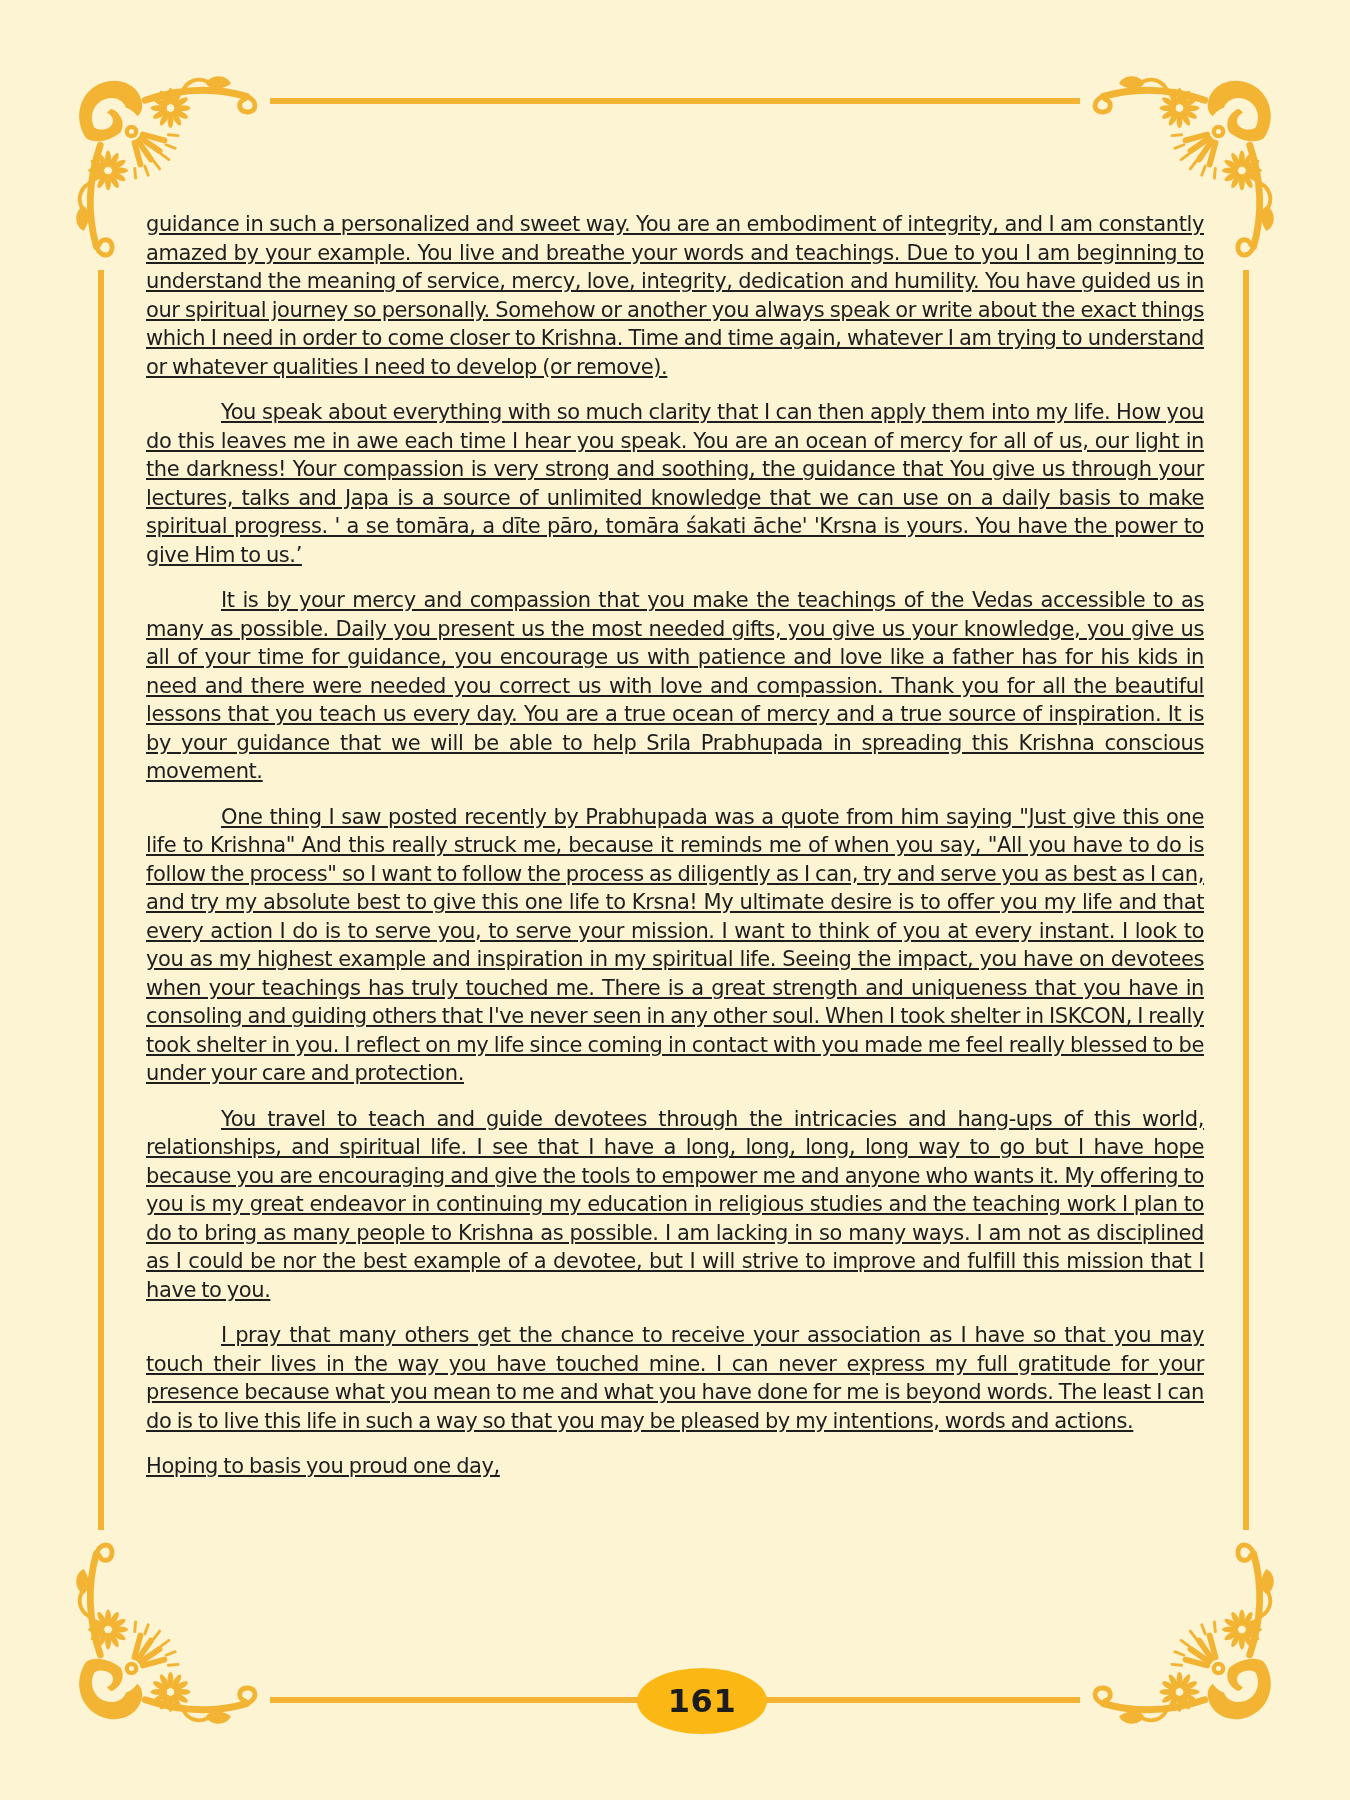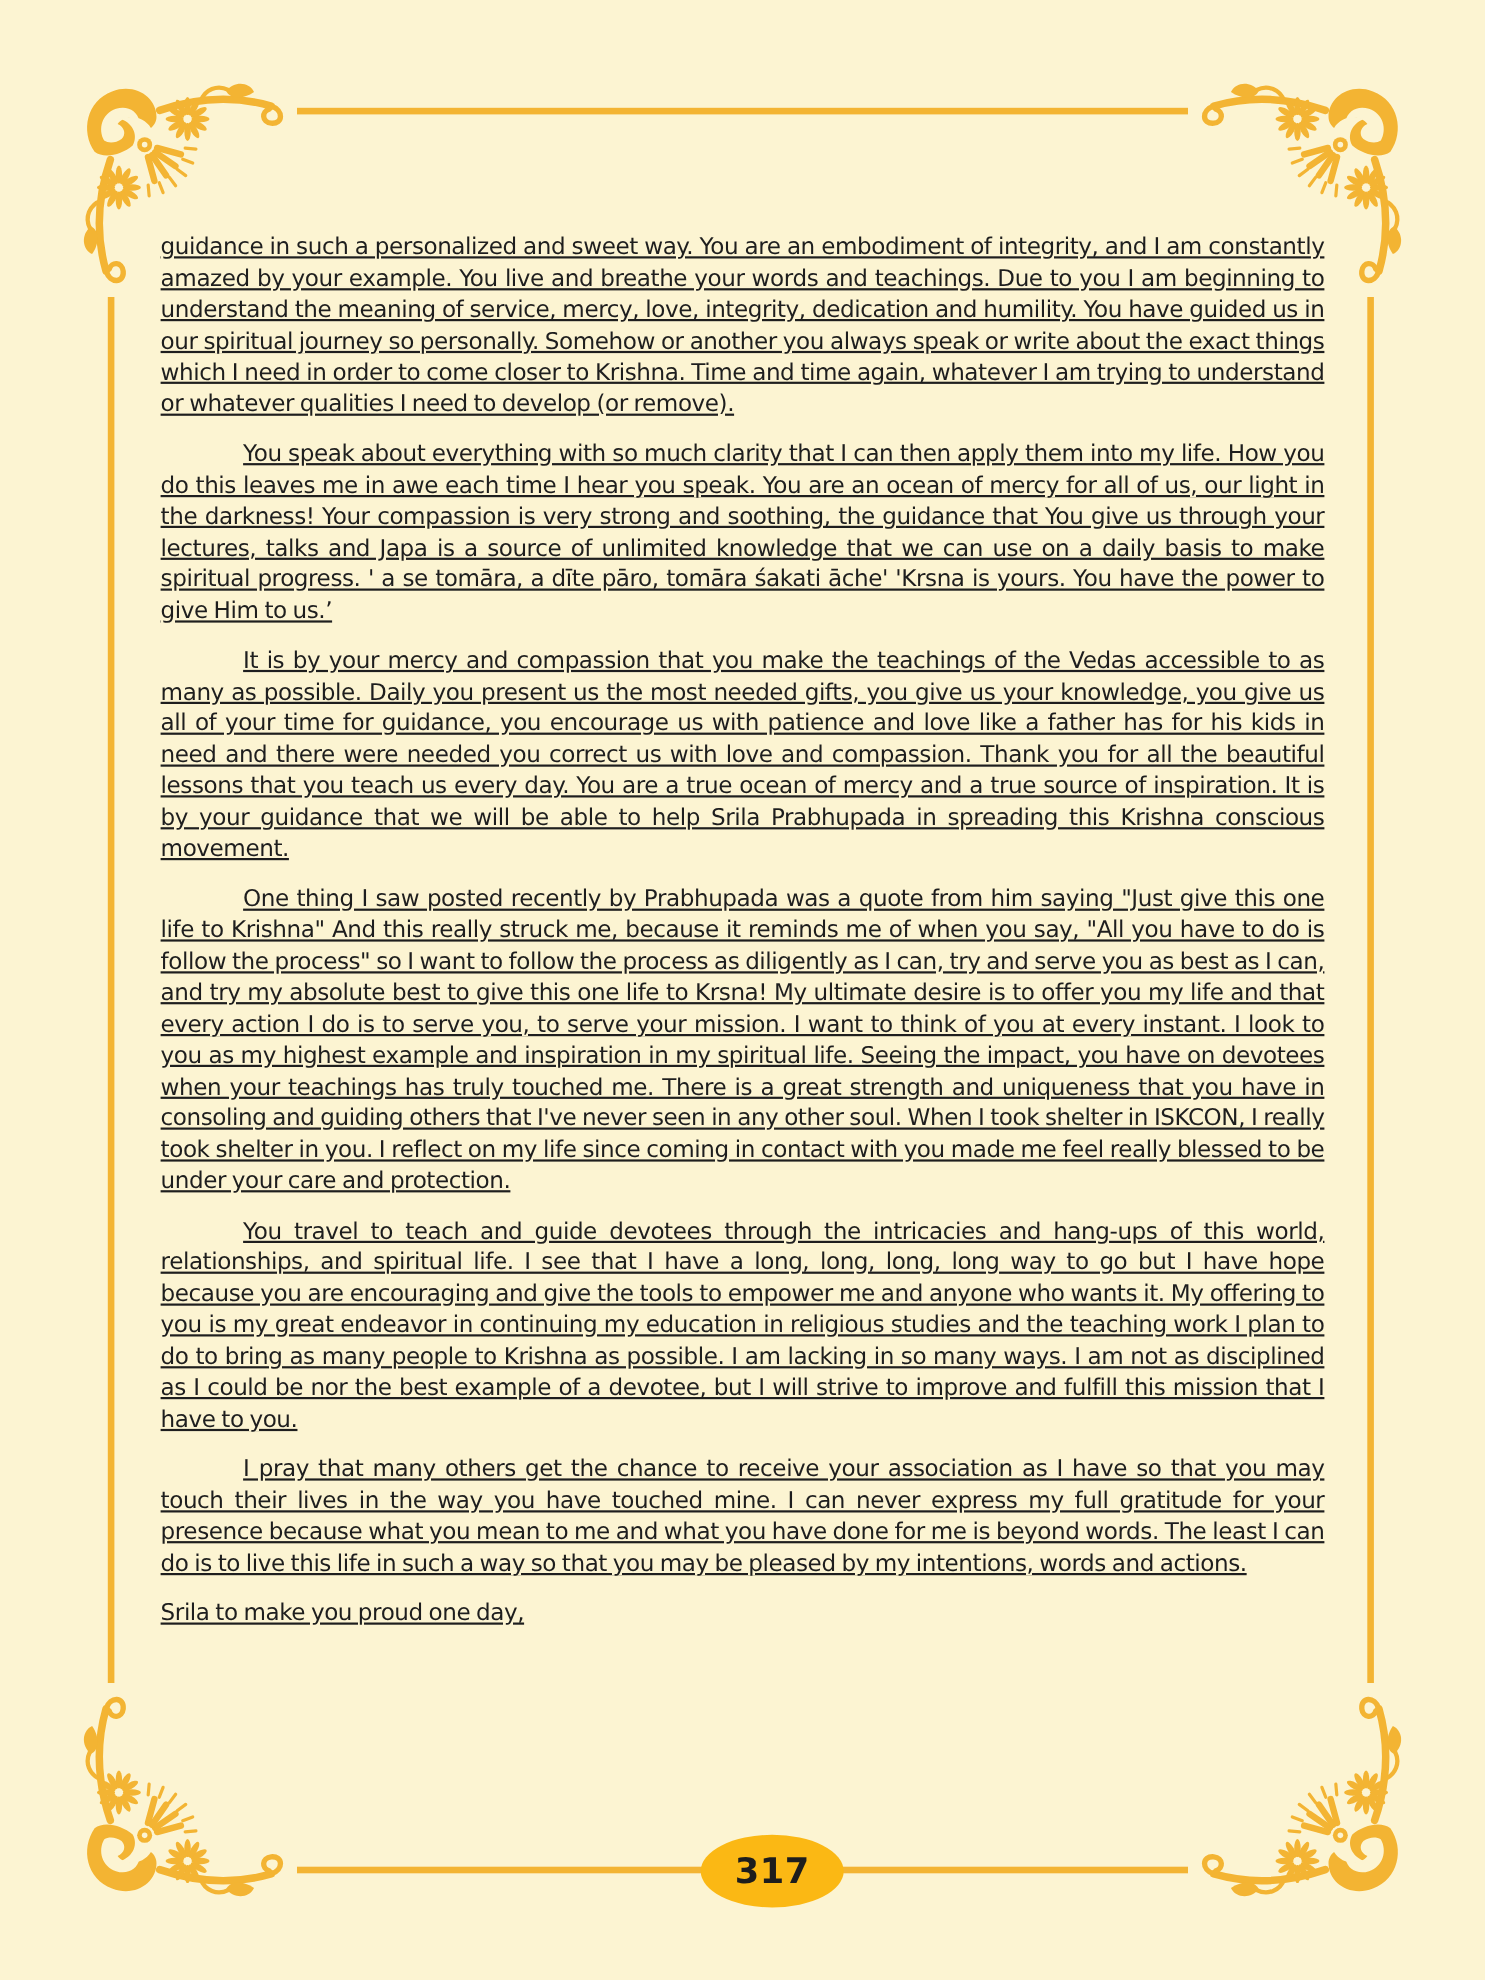--- a/index.html
+++ b/index.html
@@ -144,19 +144,19 @@
       <use href="#corner-flourish"></use>
     </svg>
 
   <main class="letter">
     <p class="para no-indent">guidance in such a personalized and sweet way. You are an embodiment of integrity, and I am constantly amazed by your example. You live and breathe your words and teachings. Due to you I am beginning to understand the meaning of service, mercy, love, integrity, dedication and humility. You have guided us in our spiritual journey so personally. Somehow or another you always speak or write about the exact things which I need in order to come closer to Krishna. Time and time again, whatever I am trying to understand or whatever qualities I need to develop (or remove).</p>
     <p class="para">You speak about everything with so much clarity that I can then apply them into my life. How you do this leaves me in awe each time I hear you speak. You are an ocean of mercy for all of us, our light in the darkness! Your compassion is very strong and soothing, the guidance that You give us through your lectures, talks and Japa is a source of unlimited knowledge that we can use on a daily basis to make spiritual progress. ' a se tomāra, a dīte pāro, tomāra śakati āche' 'Krsna is yours. You have the power to give Him to us.’</p>
     <p class="para">It is by your mercy and compassion that you make the teachings of the Vedas accessible to as many as possible. Daily you present us the most needed gifts, you give us your knowledge, you give us all of your time for guidance, you encourage us with patience and love like a father has for his kids in need and there were needed you correct us with love and compassion. Thank you for all the beautiful lessons that you teach us every day. You are a true ocean of mercy and a true source of inspiration. It is by your guidance that we will be able to help Srila Prabhupada in spreading this Krishna conscious movement.</p>
     <p class="para">One thing I saw posted recently by Prabhupada was a quote from him saying "Just give this one life to Krishna" And this really struck me, because it reminds me of when you say, "All you have to do is follow the process" so I want to follow the process as diligently as I can, try and serve you as best as I can, and try my absolute best to give this one life to Krsna! My ultimate desire is to offer you my life and that every action I do is to serve you, to serve your mission. I want to think of you at every instant. I look to you as my highest example and inspiration in my spiritual life. Seeing the impact, you have on devotees when your teachings has truly touched me. There is a great strength and uniqueness that you have in consoling and guiding others that I've never seen in any other soul. When I took shelter in ISKCON, I really took shelter in you. I reflect on my life since coming in contact with you made me feel really blessed to be under your care and protection.</p>
     <p class="para">You travel to teach and guide devotees through the intricacies and hang-ups of this world, relationships, and spiritual life. I see that I have a long, long, long, long way to go but I have hope because you are encouraging and give the tools to empower me and anyone who wants it. My offering to you is my great endeavor in continuing my education in religious studies and the teaching work I plan to do to bring as many people to Krishna as possible. I am lacking in so many ways. I am not as disciplined as I could be nor the best example of a devotee, but I will strive to improve and fulfill this mission that I have to you.</p>
     <p class="para">I pray that many others get the chance to receive your association as I have so that you may touch their lives in the way you have touched mine. I can never express my full gratitude for your presence because what you mean to me and what you have done for me is beyond words. The least I can do is to live this life in such a way so that you may be pleased by my intentions, words and actions.</p>
-    <p class="para no-indent">Srila to make you proud one day,</p>
+    <p class="para no-indent">Hoping to basis you proud one day,</p>
   </main>
 
   <div class="page-badge">
-    <span>317</span>
+    <span>161</span>
   </div>
 </div>
 
 </body></html>

